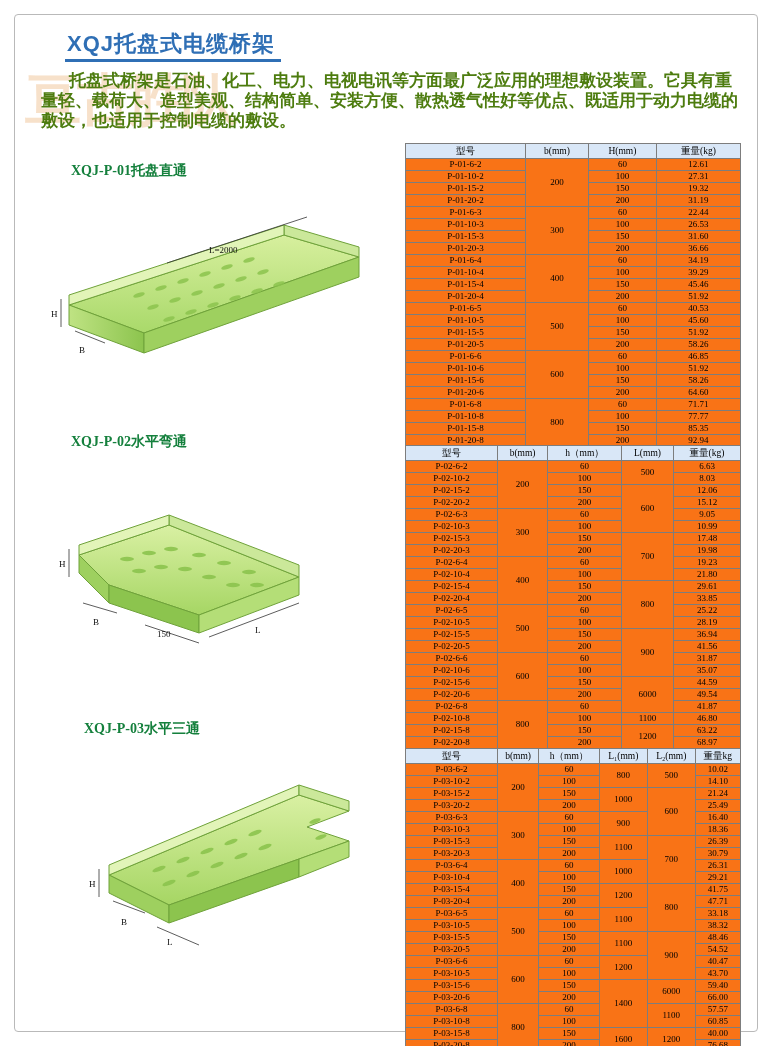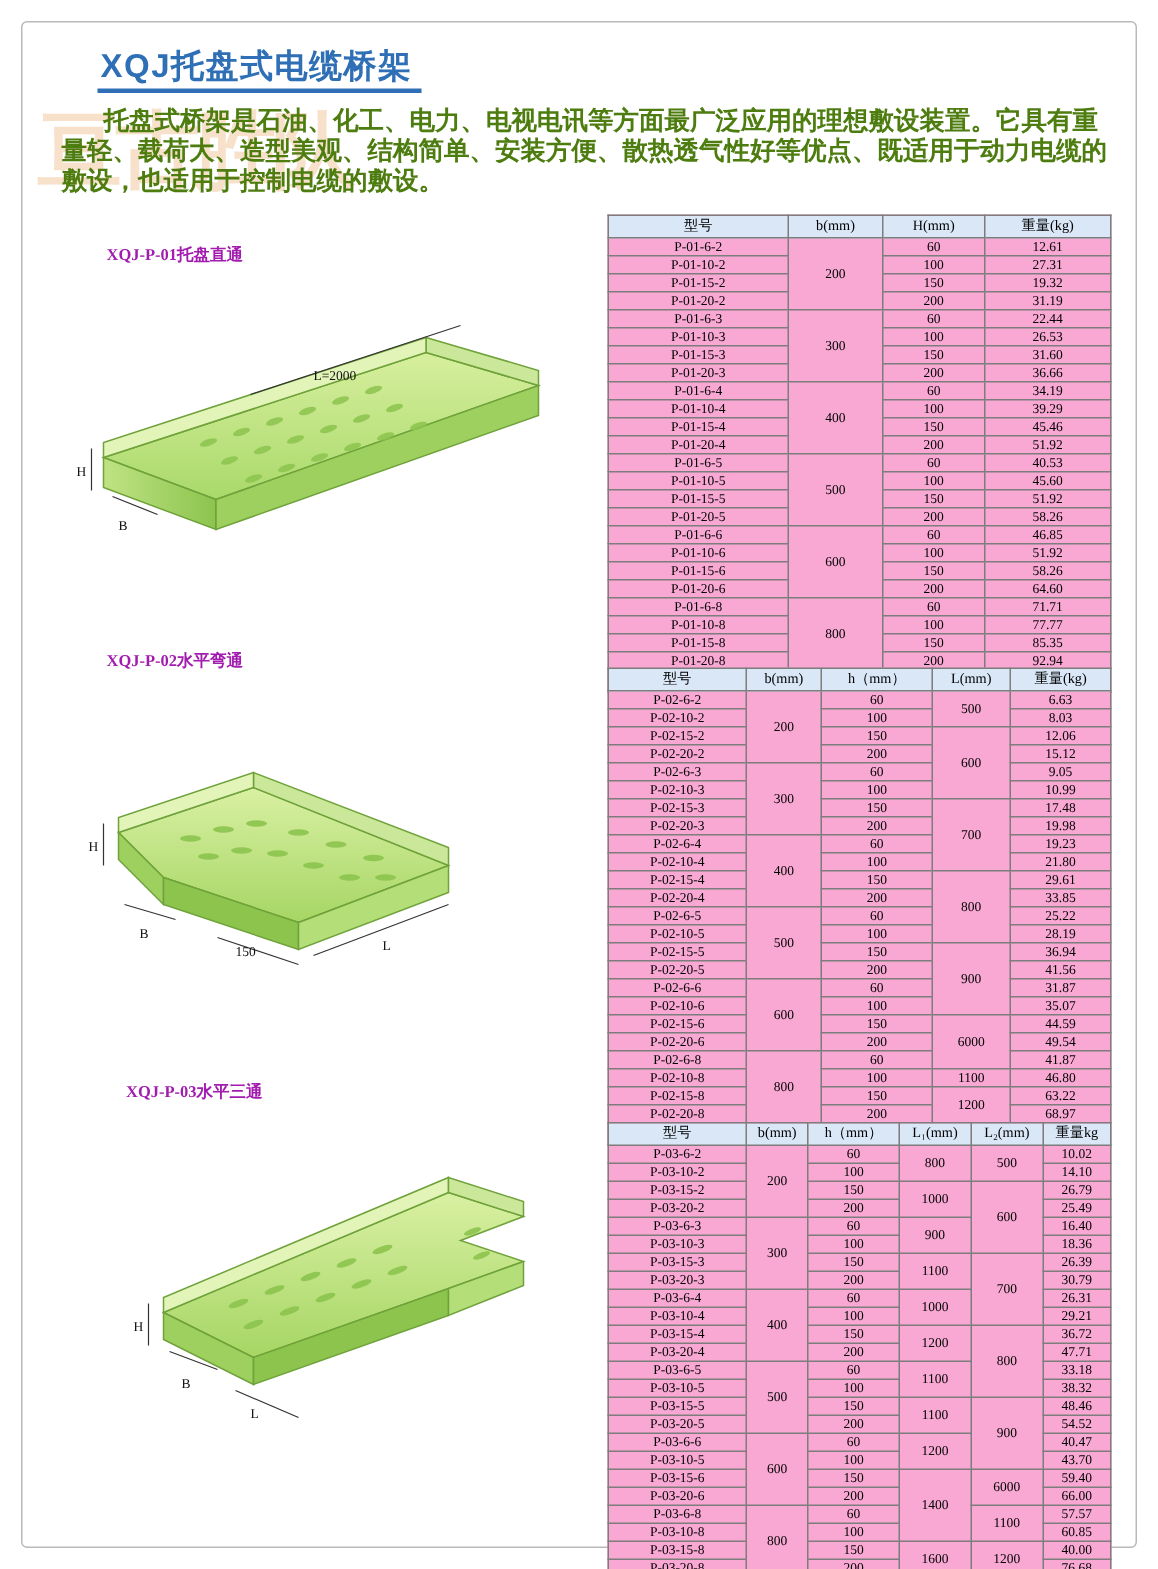--- a/index.html
+++ b/index.html
@@ -54,39 +54,39 @@
     font-size: 17px;
     line-height: 20px;
     color: #4d7c0f;
     text-indent: 28px;
     font-family: "Liberation Serif", serif;
     font-weight: bold;
   }
 
   .section-label {
     position: absolute;
-    font-size: 11px;
+    font-size: 14px;
     font-weight: bold;
-    color: #a21caf;
+    color: #15803d;
     font-family: "Liberation Serif", serif;
   }
   #lbl1 { left: 56px; top: 147px; }
   #lbl2 { left: 56px; top: 418px; }
   #lbl3 { left: 69px; top: 705px; }
 
   .fig { position: absolute; }
   #fig1 { left: 34px; top: 180px; width: 330px; height: 200px; }
   #fig2 { left: 34px; top: 470px; width: 330px; height: 200px; }
   #fig3 { left: 34px; top: 740px; width: 330px; height: 215px; }
 
   table.spec {
     position: absolute;
     border-collapse: collapse;
     font-family: "Liberation Serif", serif;
-    background: #f9a8d4;
+    background: #f97316;
   }
   table.spec td, table.spec th {
     border: 1px solid #7d7d7d;
     font-size: 9px;
     text-align: center;
     padding: 0;
     height: 11px;
     line-height: 11px;
     color: #000;
     font-weight: normal;
@@ -572,21 +572,21 @@
         <tr>
           <td class="model">P-03-10-2</td>
           <td>100</td>
           <td>14.10</td>
         </tr>
         <tr>
           <td class="model">P-03-15-2</td>
           <td>150</td>
           <td rowspan="2">1000</td>
           <td rowspan="4">600</td>
-          <td>26.79</td>
+          <td>21.24</td>
         </tr>
         <tr>
           <td class="model">P-03-20-2</td>
           <td>200</td>
           <td>25.49</td>
         </tr>
         <tr>
           <td class="model">P-03-6-3</td>
           <td rowspan="4">300</td>
           <td>60</td>
@@ -620,21 +620,21 @@
         <tr>
           <td class="model">P-03-10-4</td>
           <td>100</td>
           <td>29.21</td>
         </tr>
         <tr>
           <td class="model">P-03-15-4</td>
           <td>150</td>
           <td rowspan="2">1200</td>
           <td rowspan="4">800</td>
-          <td>36.72</td>
+          <td>41.75</td>
         </tr>
         <tr>
           <td class="model">P-03-20-4</td>
           <td>200</td>
           <td>47.71</td>
         </tr>
         <tr>
           <td class="model">P-03-6-5</td>
           <td rowspan="4">500</td>
           <td>60</td>

